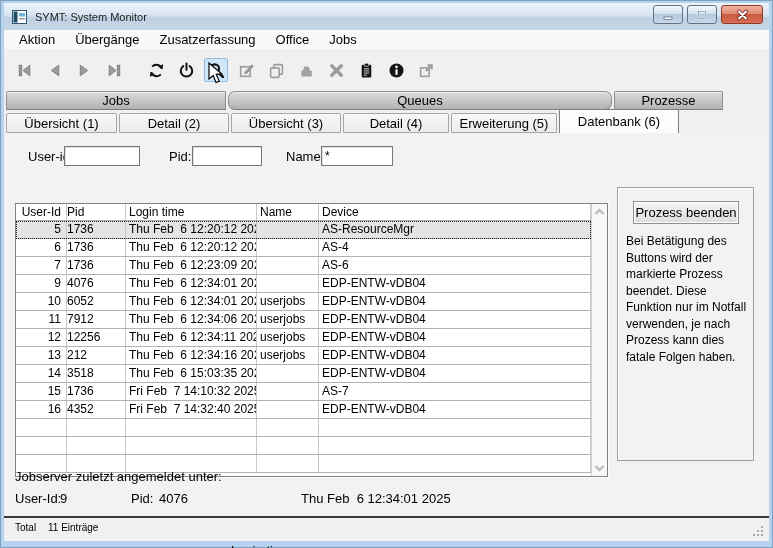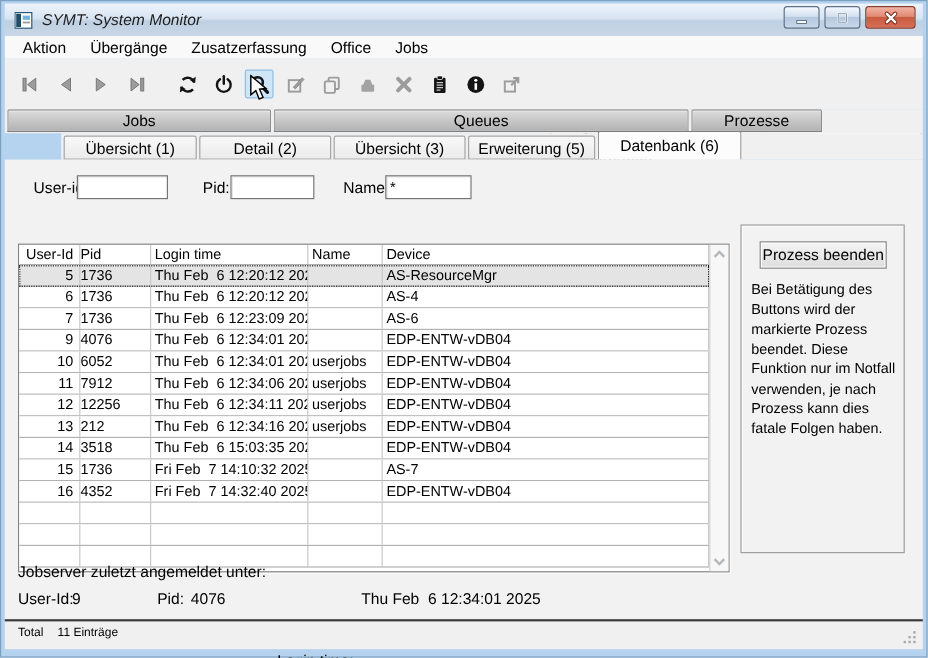--- a/index.html
+++ b/index.html
@@ -7,21 +7,21 @@
   body { font-family: "Liberation Sans", "DejaVu Sans", sans-serif; font-size: 13px; color: #000; }
 
   .window { position: absolute; left:0; top:0; width:773px; height:548px;
             background:#b5d3ee; border:1px solid #7da2c1; }
 
   
   .titlebar { position:absolute; left:3px; right:3px; top:2px; height:27px;
       background: linear-gradient(#eef4fb, #d8e4f2 45%, #bfd0e2 55%, #c8d7e8);
       display:flex; align-items:center; padding-left:8px; }
   .app-icon { width:16px; height:16px; margin-right:7px; display:inline-block; }
-  .title-text { font-size:13px; color:#1c1c1c;font-style:italic; }
+  .title-text { font-size:11px; color:#1c1c1c; }
   .winbtns { position:absolute; right:6px; top:2px; display:flex; gap:4px; }
   .winbtn { height:19px; border:1px solid #5f7287; border-radius:3px;
       display:flex; align-items:center; justify-content:center;
       background: linear-gradient(#f4f9fe, #d4e0ee 45%, #b4c8de 50%, #c9d8ea); }
   .winbtn.min, .winbtn.max { width:30px; }
   .winbtn.close { width:42px; border-color:#8e3a29;
       background: linear-gradient(#f2b5a4, #e08a74 45%, #c85a41 50%, #d96f56); }
 
   
   .menubar { position:absolute; left:3px; right:3px; top:29px; height:19px;
@@ -40,21 +40,21 @@
       box-shadow: inset 0 0 0 1px #ffffff; font-family:inherit; font-size:13px; }
   .status-field { position:absolute; left:594px; top:57px; width:170px; height:23px;
       background:#fff; border:1px solid #4a4a4a; line-height:21px; padding-left:4px;
       white-space:pre; overflow:hidden; font-size:13px; }
 
   
   .tabs1 { position:absolute; left:3px; right:3px; top:90px; height:20px; background:#f0f0f0; display:flex; padding-left:2px; }
   .gtab { height:19px; margin-right:2px; border:1px solid #8f8f8f; border-bottom-color:#7e7e7e;
       border-radius:2px 2px 0 0; background:linear-gradient(#dcdcdc,#b2b2b2);
       box-shadow: inset 0 1px 0 #ececec; display:flex; align-items:center; justify-content:center; font-size:13px; }
-  .tabs2 { position:absolute; left:3px; right:3px; top:110px; height:22px; background:#f0f0f0; display:flex; padding-left:2px; align-items:flex-end;margin-left:47px; }
+  .tabs2 { position:absolute; left:3px; right:3px; top:110px; height:22px; background:#f0f0f0; display:flex; padding-left:2px; align-items:flex-end; }
   .tab { height:20px; margin-right:2px; border:1px solid #a6a6a6;
       border-radius:2px 2px 0 0; background:linear-gradient(#f8f8f8,#ebebeb);
       display:flex; align-items:center; justify-content:center; font-size:13px; }
   .tab.active { height:24px; background:#fcfcfc; border-color:#7e7e7e; border-bottom:none; position:relative; z-index:3; }
 
   
   .page { position:absolute; left:3px; right:3px; top:132px; height:385px;
       background:#f2f2f2; border-bottom:2px solid #3a3a3a; }
 
   .flabel { position:absolute; font-size:13px; }
@@ -235,27 +235,28 @@
             <path d="M9 3 h4 v4" fill="none" stroke="#9c9c9c" stroke-width="1.8"></path>
           </svg>
         </span>
       </div>
     <button class="check-btn">Jobserver überprüfen</button>
     <div class="status-field">Jobserver läuft seit Thu Feb  6 12</div>
   </div>
 
   <div class="tabs1">
       <div class="gtab" style="width: 220px;">Jobs</div>
-      <div class="gtab" style="width: 346px;">Queues</div>
+      <div class="gtab" style="width: 384px; border-radius: 7px;">Queues</div>
       <div class="gtab" style="width: 109px;">Prozesse</div>
     </div>
   <div class="tabs2">
       <div class="tab" style="width: 111px;">Übersicht (1)</div>
       <div class="tab" style="width: 110px;">Detail (2)</div>
       <div class="tab" style="width: 110px;">Übersicht (3)</div>
+      <div class="tab" style="width: 106px;">Detail (4)</div>
       <div class="tab" style="width: 106px;">Erweiterung (5)</div>
       <div class="tab active" style="width: 120px;">Datenbank (6)</div>
     </div>
 
   <div class="page">
 
     <span class="flabel" style="left:24px; top:16px;">User-id:</span>
     <input class="field" style="left: 60px; top: 13px; width: 76px;" value="">
     <span class="flabel" style="left:165px; top:16px;">Pid:</span>
     <input class="field" style="left: 188px; top: 13px; width: 70px;" value="">

